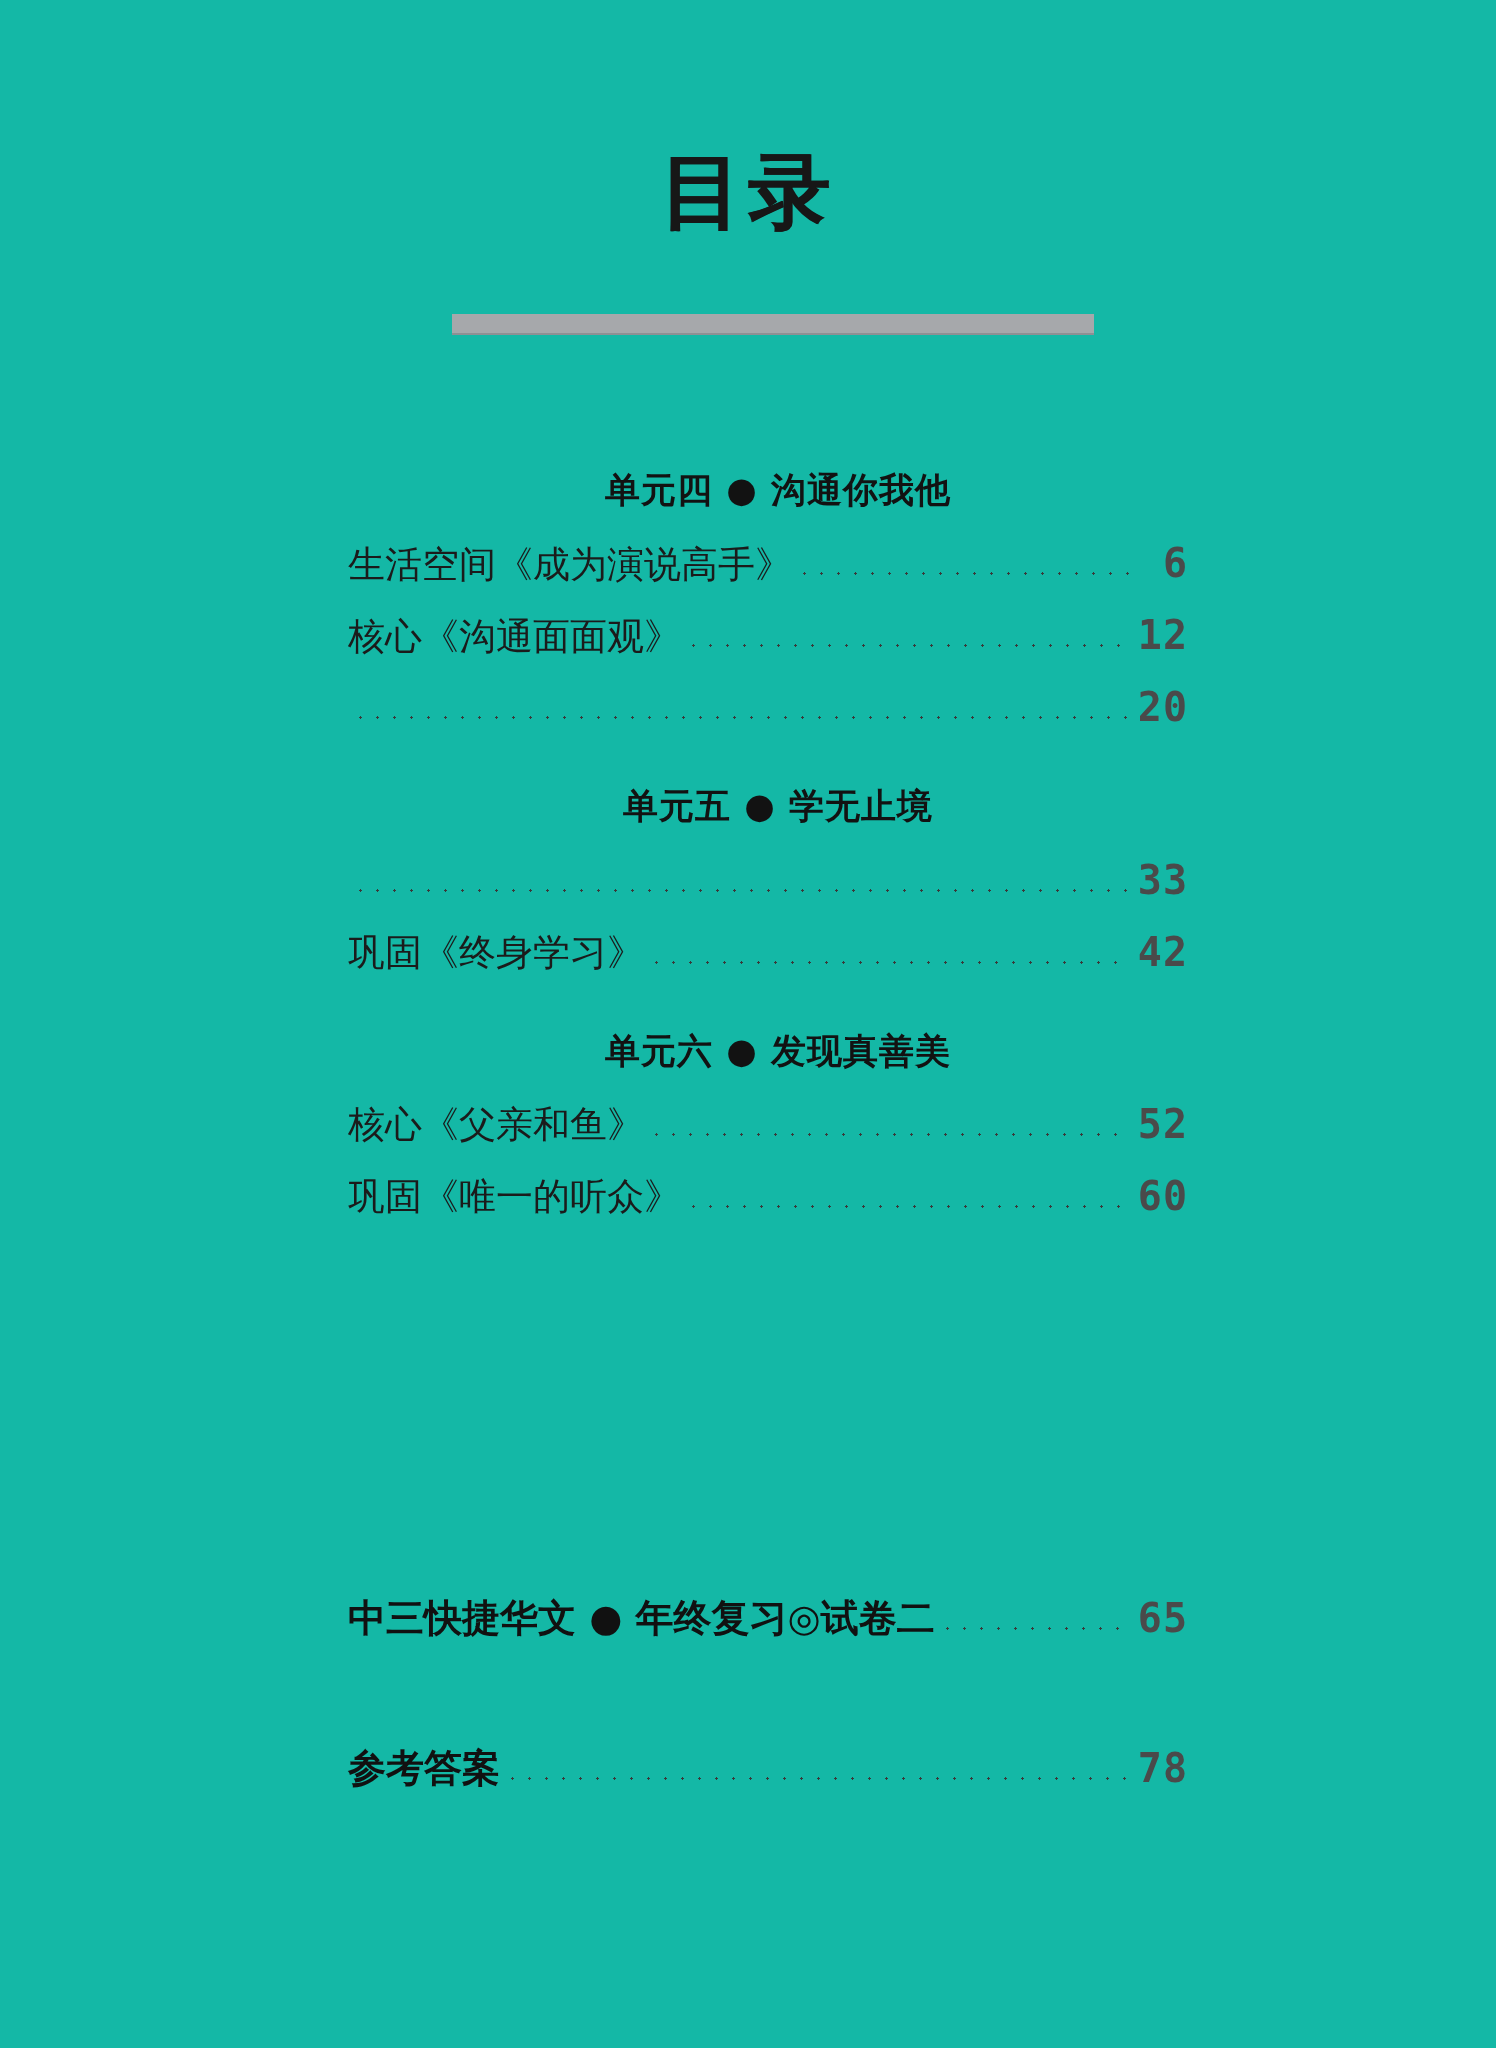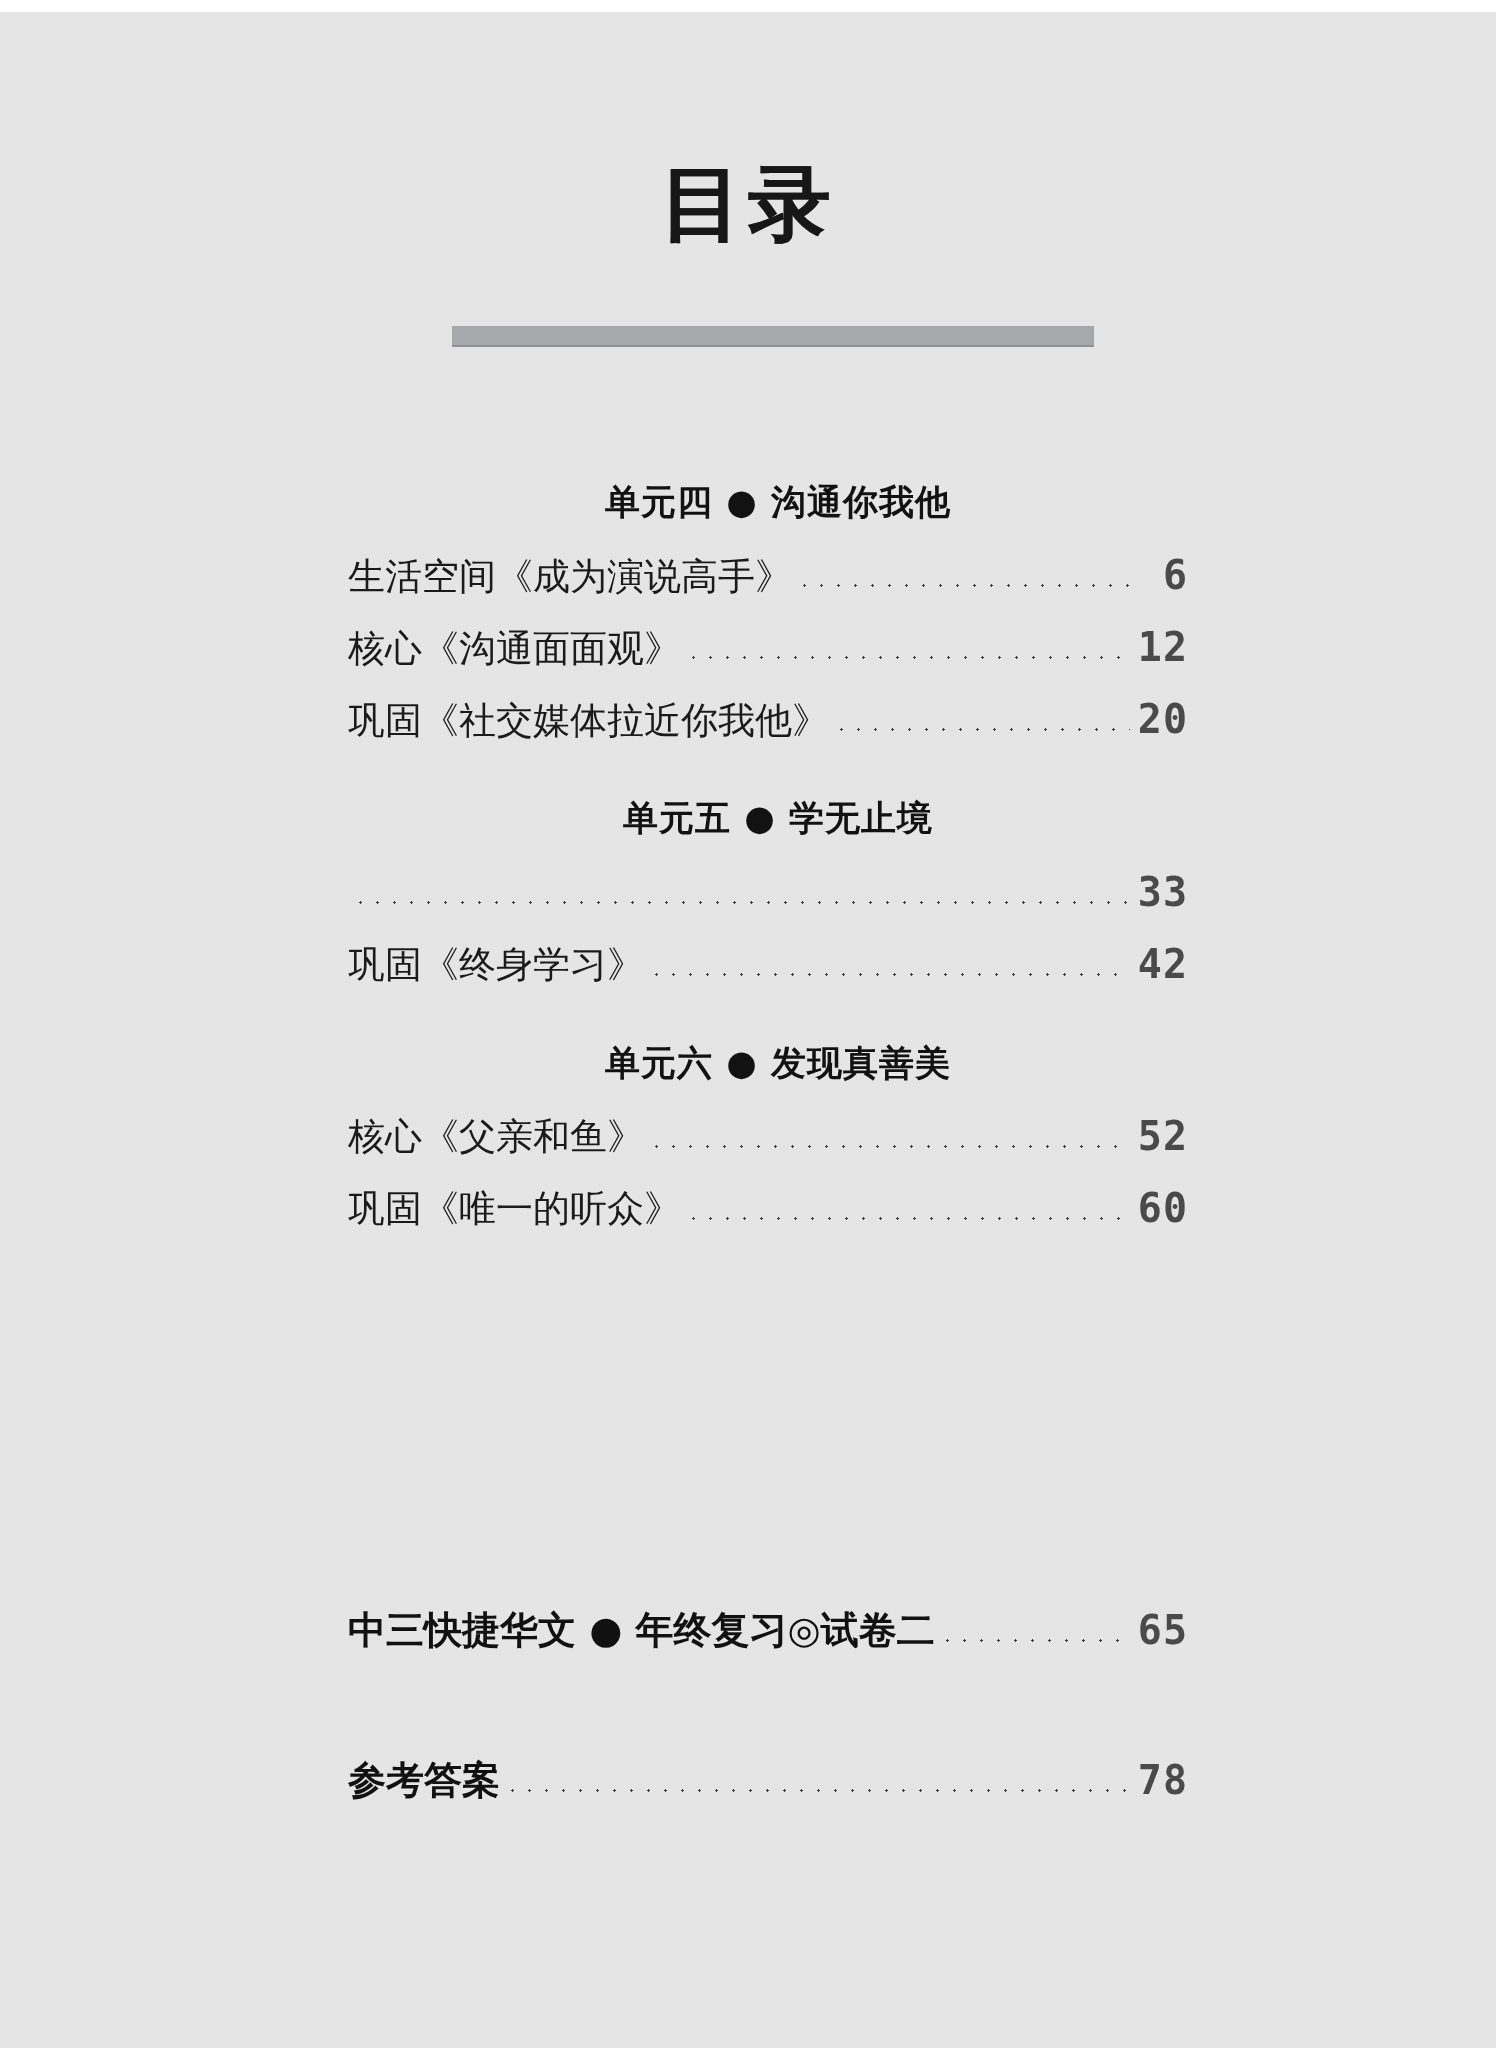--- a/index.html
+++ b/index.html
@@ -13,22 +13,21 @@
     height: 2048px;
     position: relative;
     font-family: "DejaVu Serif", "Liberation Serif", serif;
     color: #1a1a1a;
     overflow: hidden;
   }
 
   .page {
     position: absolute;
     inset: 0;
-    background: #e5e5e5;
-    margin-top: 12px;
+    background: #14b8a6;
   }
 
   
   .toc-header {
     position: absolute;
     top: 150px;
     left: 0;
     width: 1496px;
     text-align: center;
   }
@@ -159,21 +158,20 @@
         <span class="entry-page">6</span>
       </div>
 
       <div class="toc-entry">
         <span class="entry-label">核心《沟通面面观》</span>
         <span class="leader"></span>
         <span class="entry-page">12</span>
       </div>
 
       <div class="toc-entry">
-        <span class="entry-label">巩固《社交媒体拉近你我他》</span>
         <span class="leader"></span>
         <span class="entry-page">20</span>
       </div>
     </section>
 
     <section class="unit-block">
       <h2 class="unit-heading">单元五 ● 学无止境</h2>
 
 
       <div class="toc-entry">

